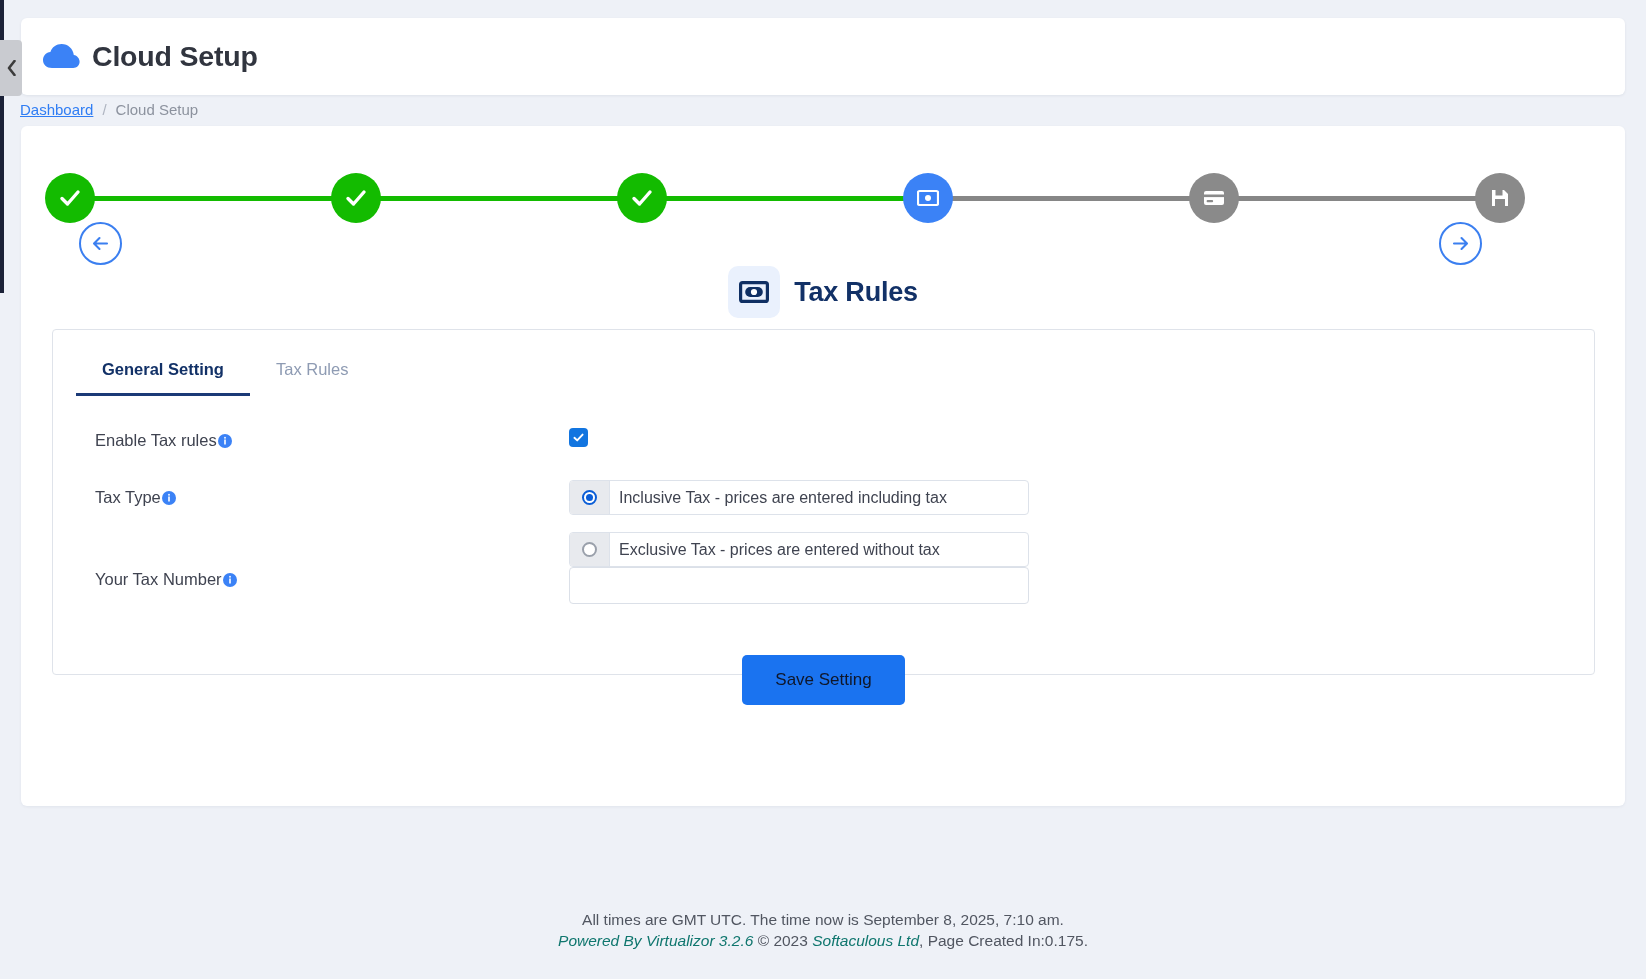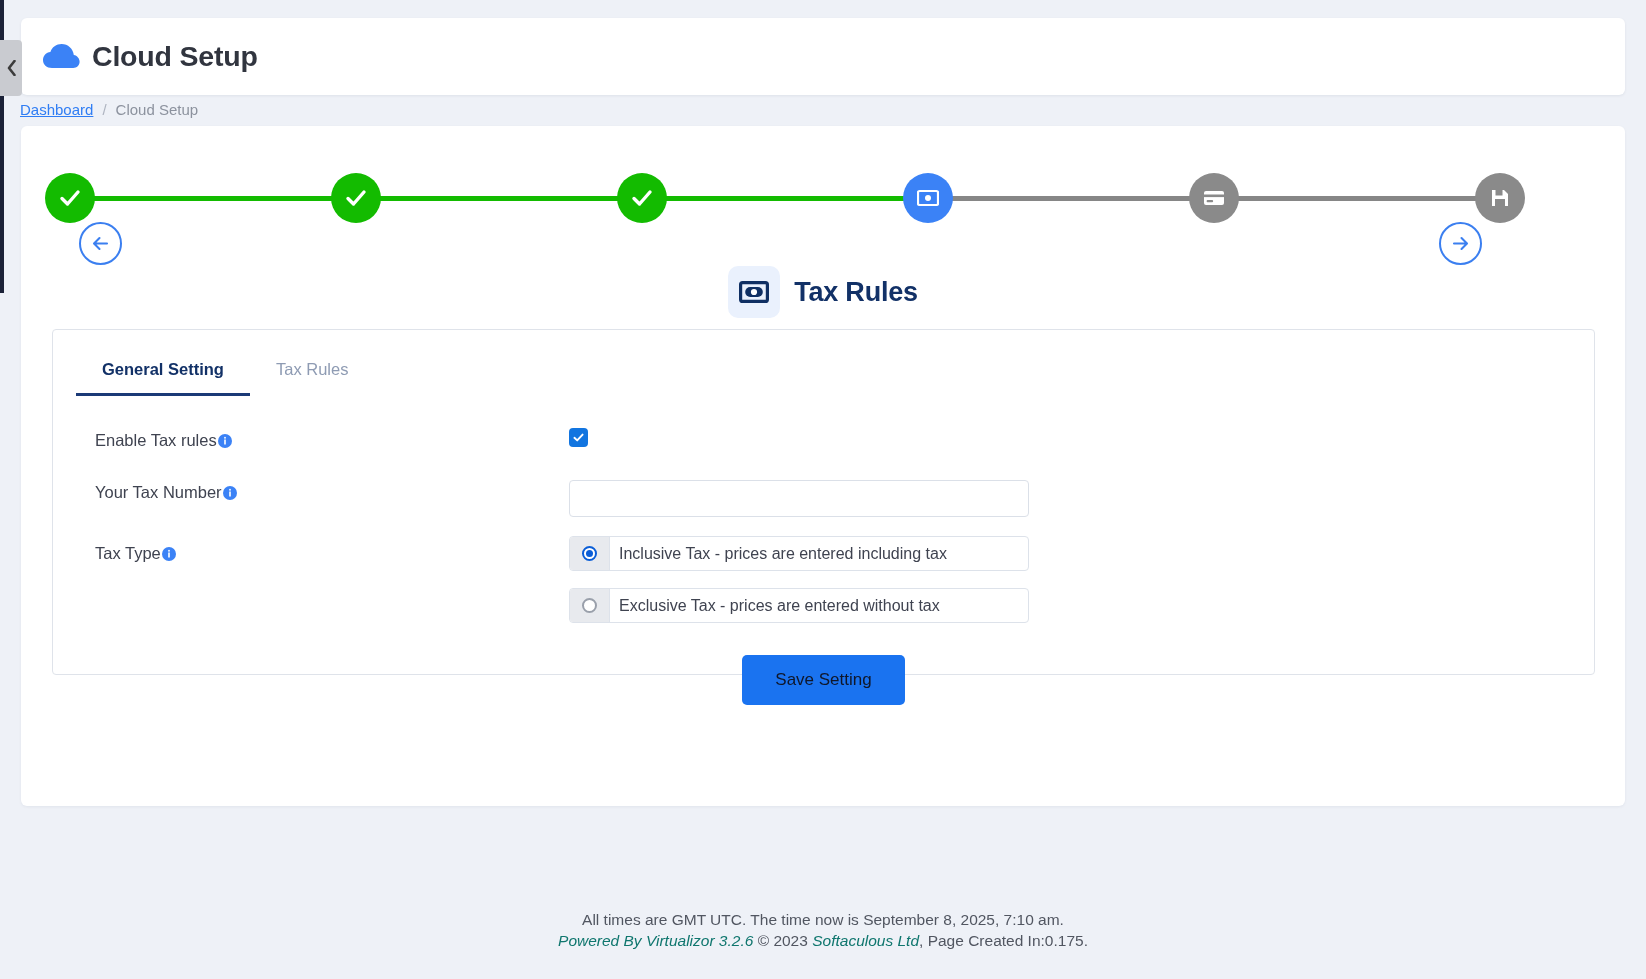--- a/index.html
+++ b/index.html
@@ -278,32 +278,20 @@
               <circle cx="7" cy="7" r="7" fill="#3b82f6"></circle>
               <rect x="6.2" y="5.5" width="1.6" height="5" fill="#fff"></rect>
               <rect x="6.2" y="2.9" width="1.6" height="1.7" fill="#fff"></rect>
             </svg>
           </div>
           <div class="chk">
             <svg width="13" height="13" viewBox="0 0 13 13">
               <path d="M2.4 6.8 L5.2 9.4 L10.6 3.6" stroke="#fff" stroke-width="1.9" fill="none" stroke-linecap="round" stroke-linejoin="round"></path>
             </svg>
           </div>
-        </div>
-
-        <div class="row" style="height:56px">
-          <div class="row-label">
-            <span>Your Tax Number</span>
-            <svg class="info-icon" viewBox="0 0 14 14">
-              <circle cx="7" cy="7" r="7" fill="#3b82f6"></circle>
-              <rect x="6.2" y="5.5" width="1.6" height="5" fill="#fff"></rect>
-              <rect x="6.2" y="2.9" width="1.6" height="1.7" fill="#fff"></rect>
-            </svg>
-          </div>
-          <input class="text-input" type="text" value="" style="">
         </div>
 
         <div class="row">
           <div class="row-label" style="padding-top:8px">
             <span>Tax Type</span>
             <svg class="info-icon" viewBox="0 0 14 14">
               <circle cx="7" cy="7" r="7" fill="#3b82f6"></circle>
               <rect x="6.2" y="5.5" width="1.6" height="5" fill="#fff"></rect>
               <rect x="6.2" y="2.9" width="1.6" height="1.7" fill="#fff"></rect>
             </svg>
@@ -317,20 +305,32 @@
             </div>
             <div class="input-group">
               <div class="ig-prefix">
                 <div class="radio-dot"></div>
               </div>
               <div class="ig-text">Exclusive Tax - prices are entered without tax</div>
             </div>
           </div>
         </div>
 
+        <div class="row" style="height:56px">
+          <div class="row-label">
+            <span>Your Tax Number</span>
+            <svg class="info-icon" viewBox="0 0 14 14">
+              <circle cx="7" cy="7" r="7" fill="#3b82f6"></circle>
+              <rect x="6.2" y="5.5" width="1.6" height="5" fill="#fff"></rect>
+              <rect x="6.2" y="2.9" width="1.6" height="1.7" fill="#fff"></rect>
+            </svg>
+          </div>
+          <input class="text-input" type="text" value="" style="">
+        </div>
+
         <div class="save-wrap">
           <button class="save-btn">Save Setting</button>
         </div>
 
       </div>
     </div>
   </div>
 
   <div class="footer">
     <div>All times are GMT UTC. The time now is September 8, 2025, 7:10 am.</div>

